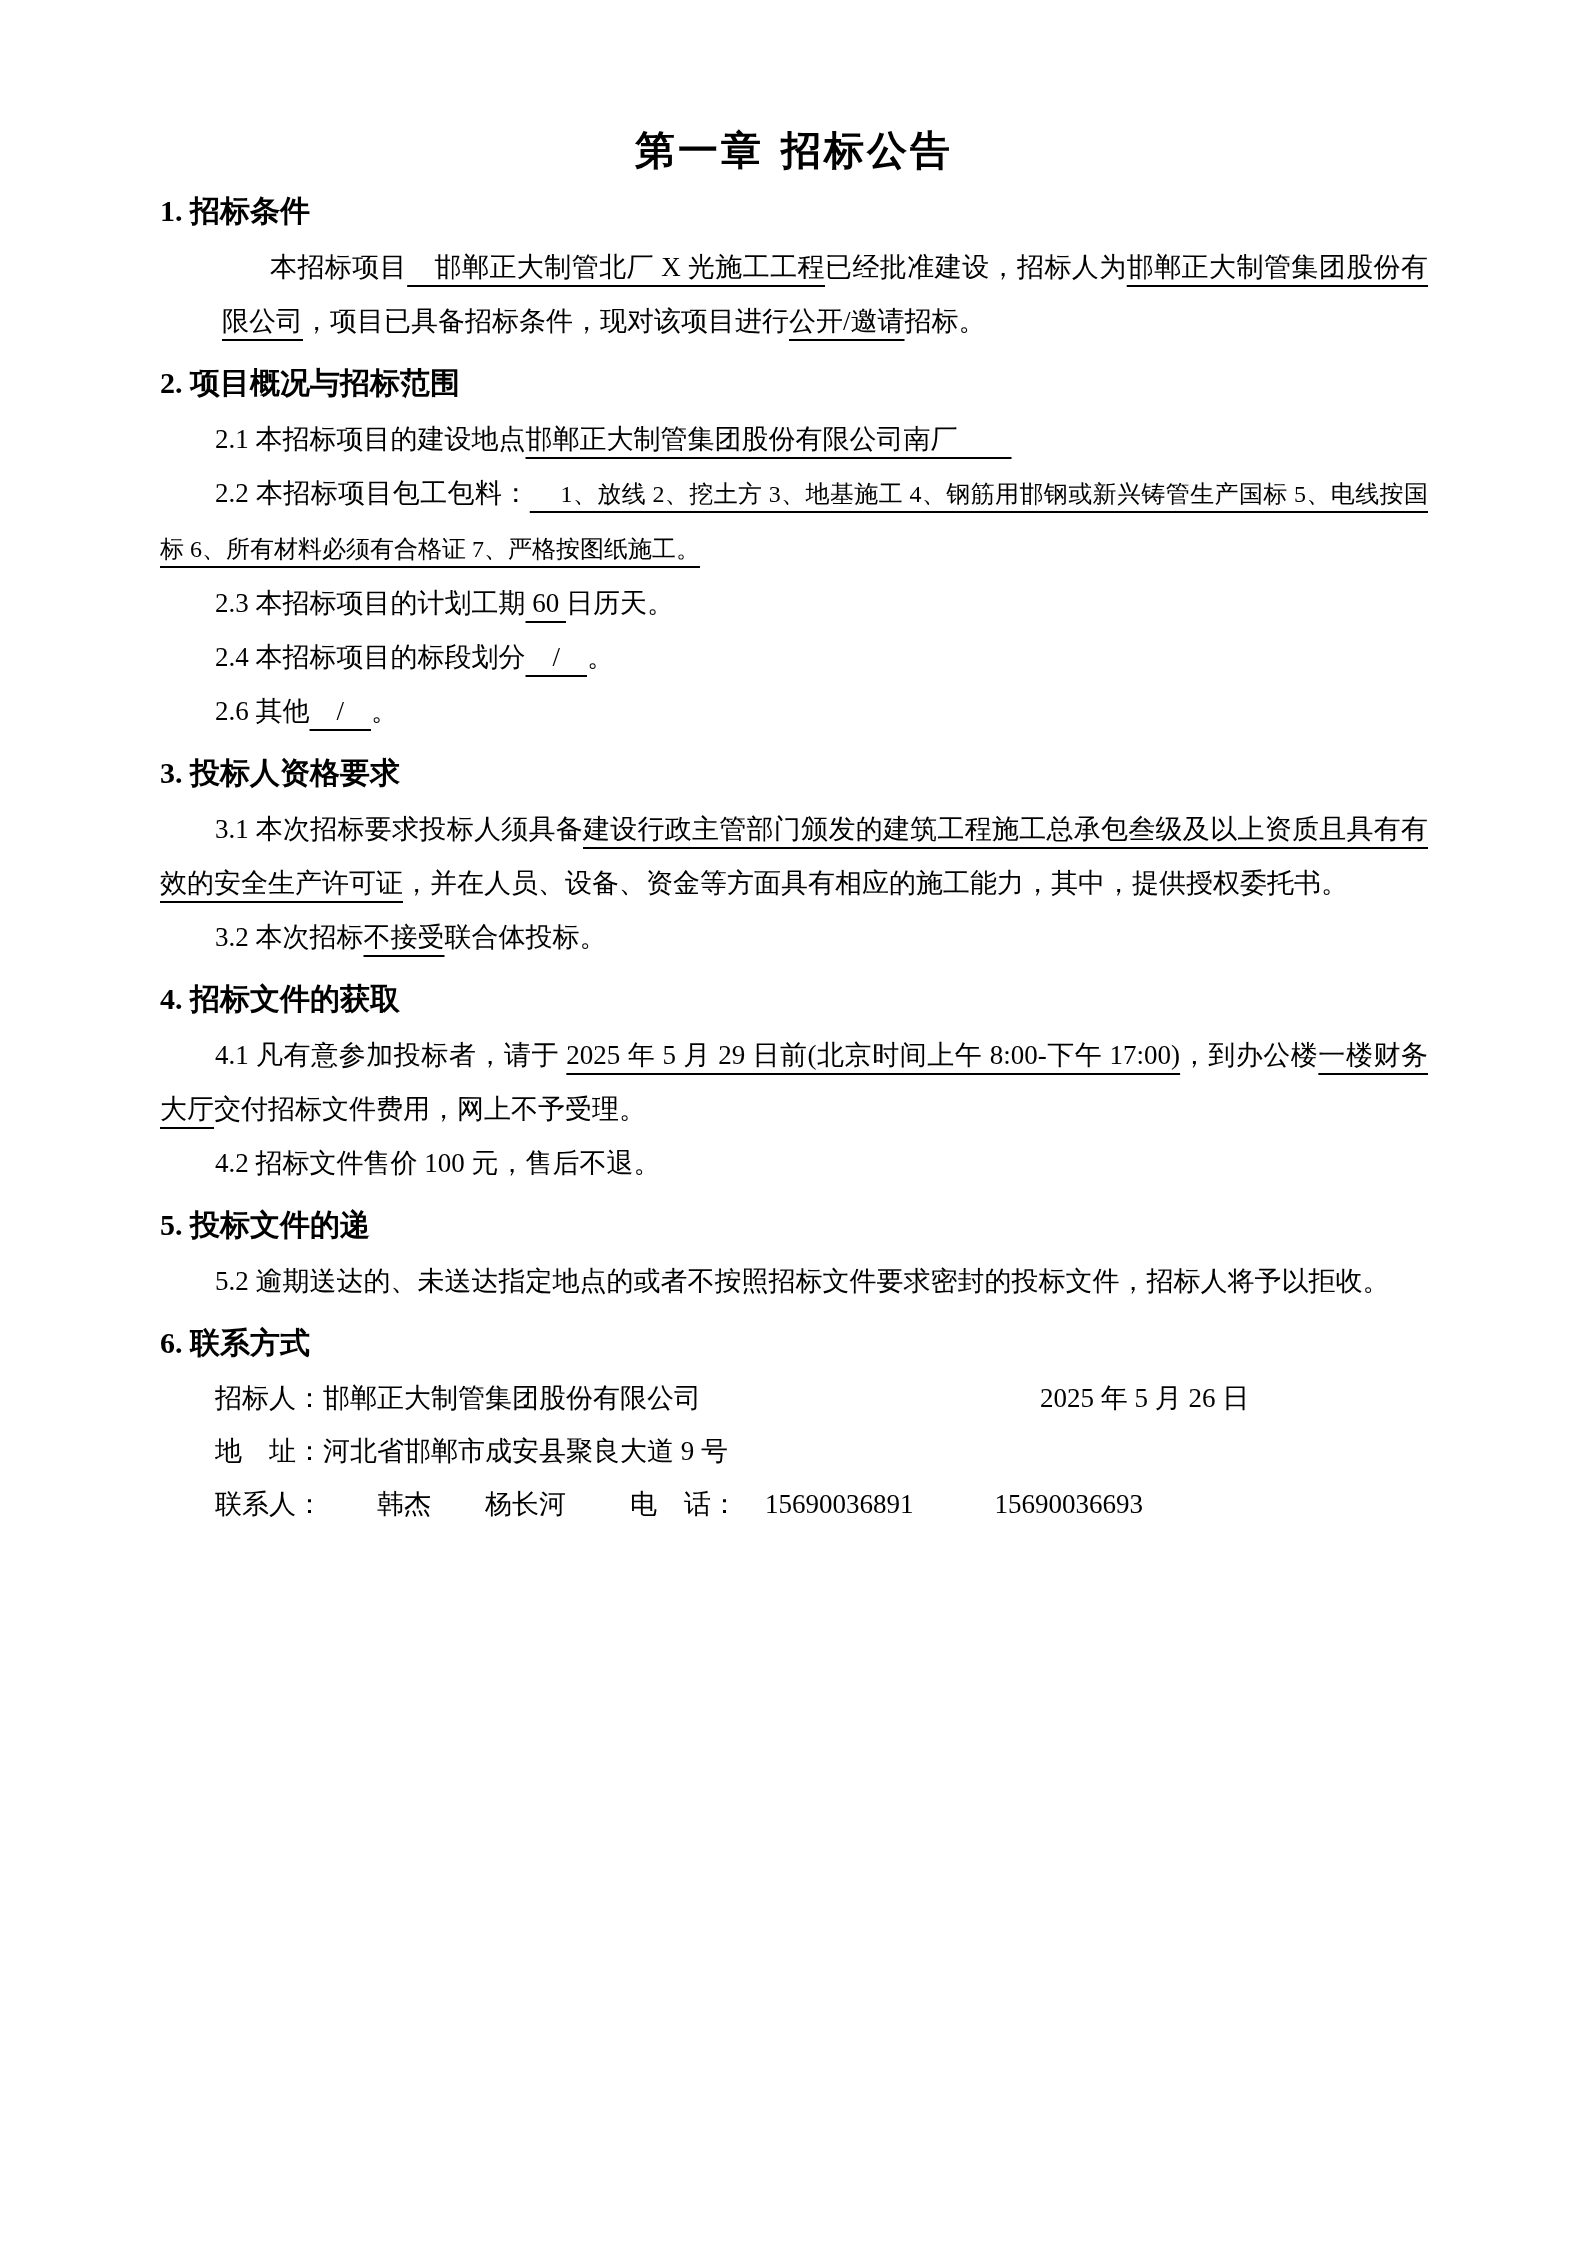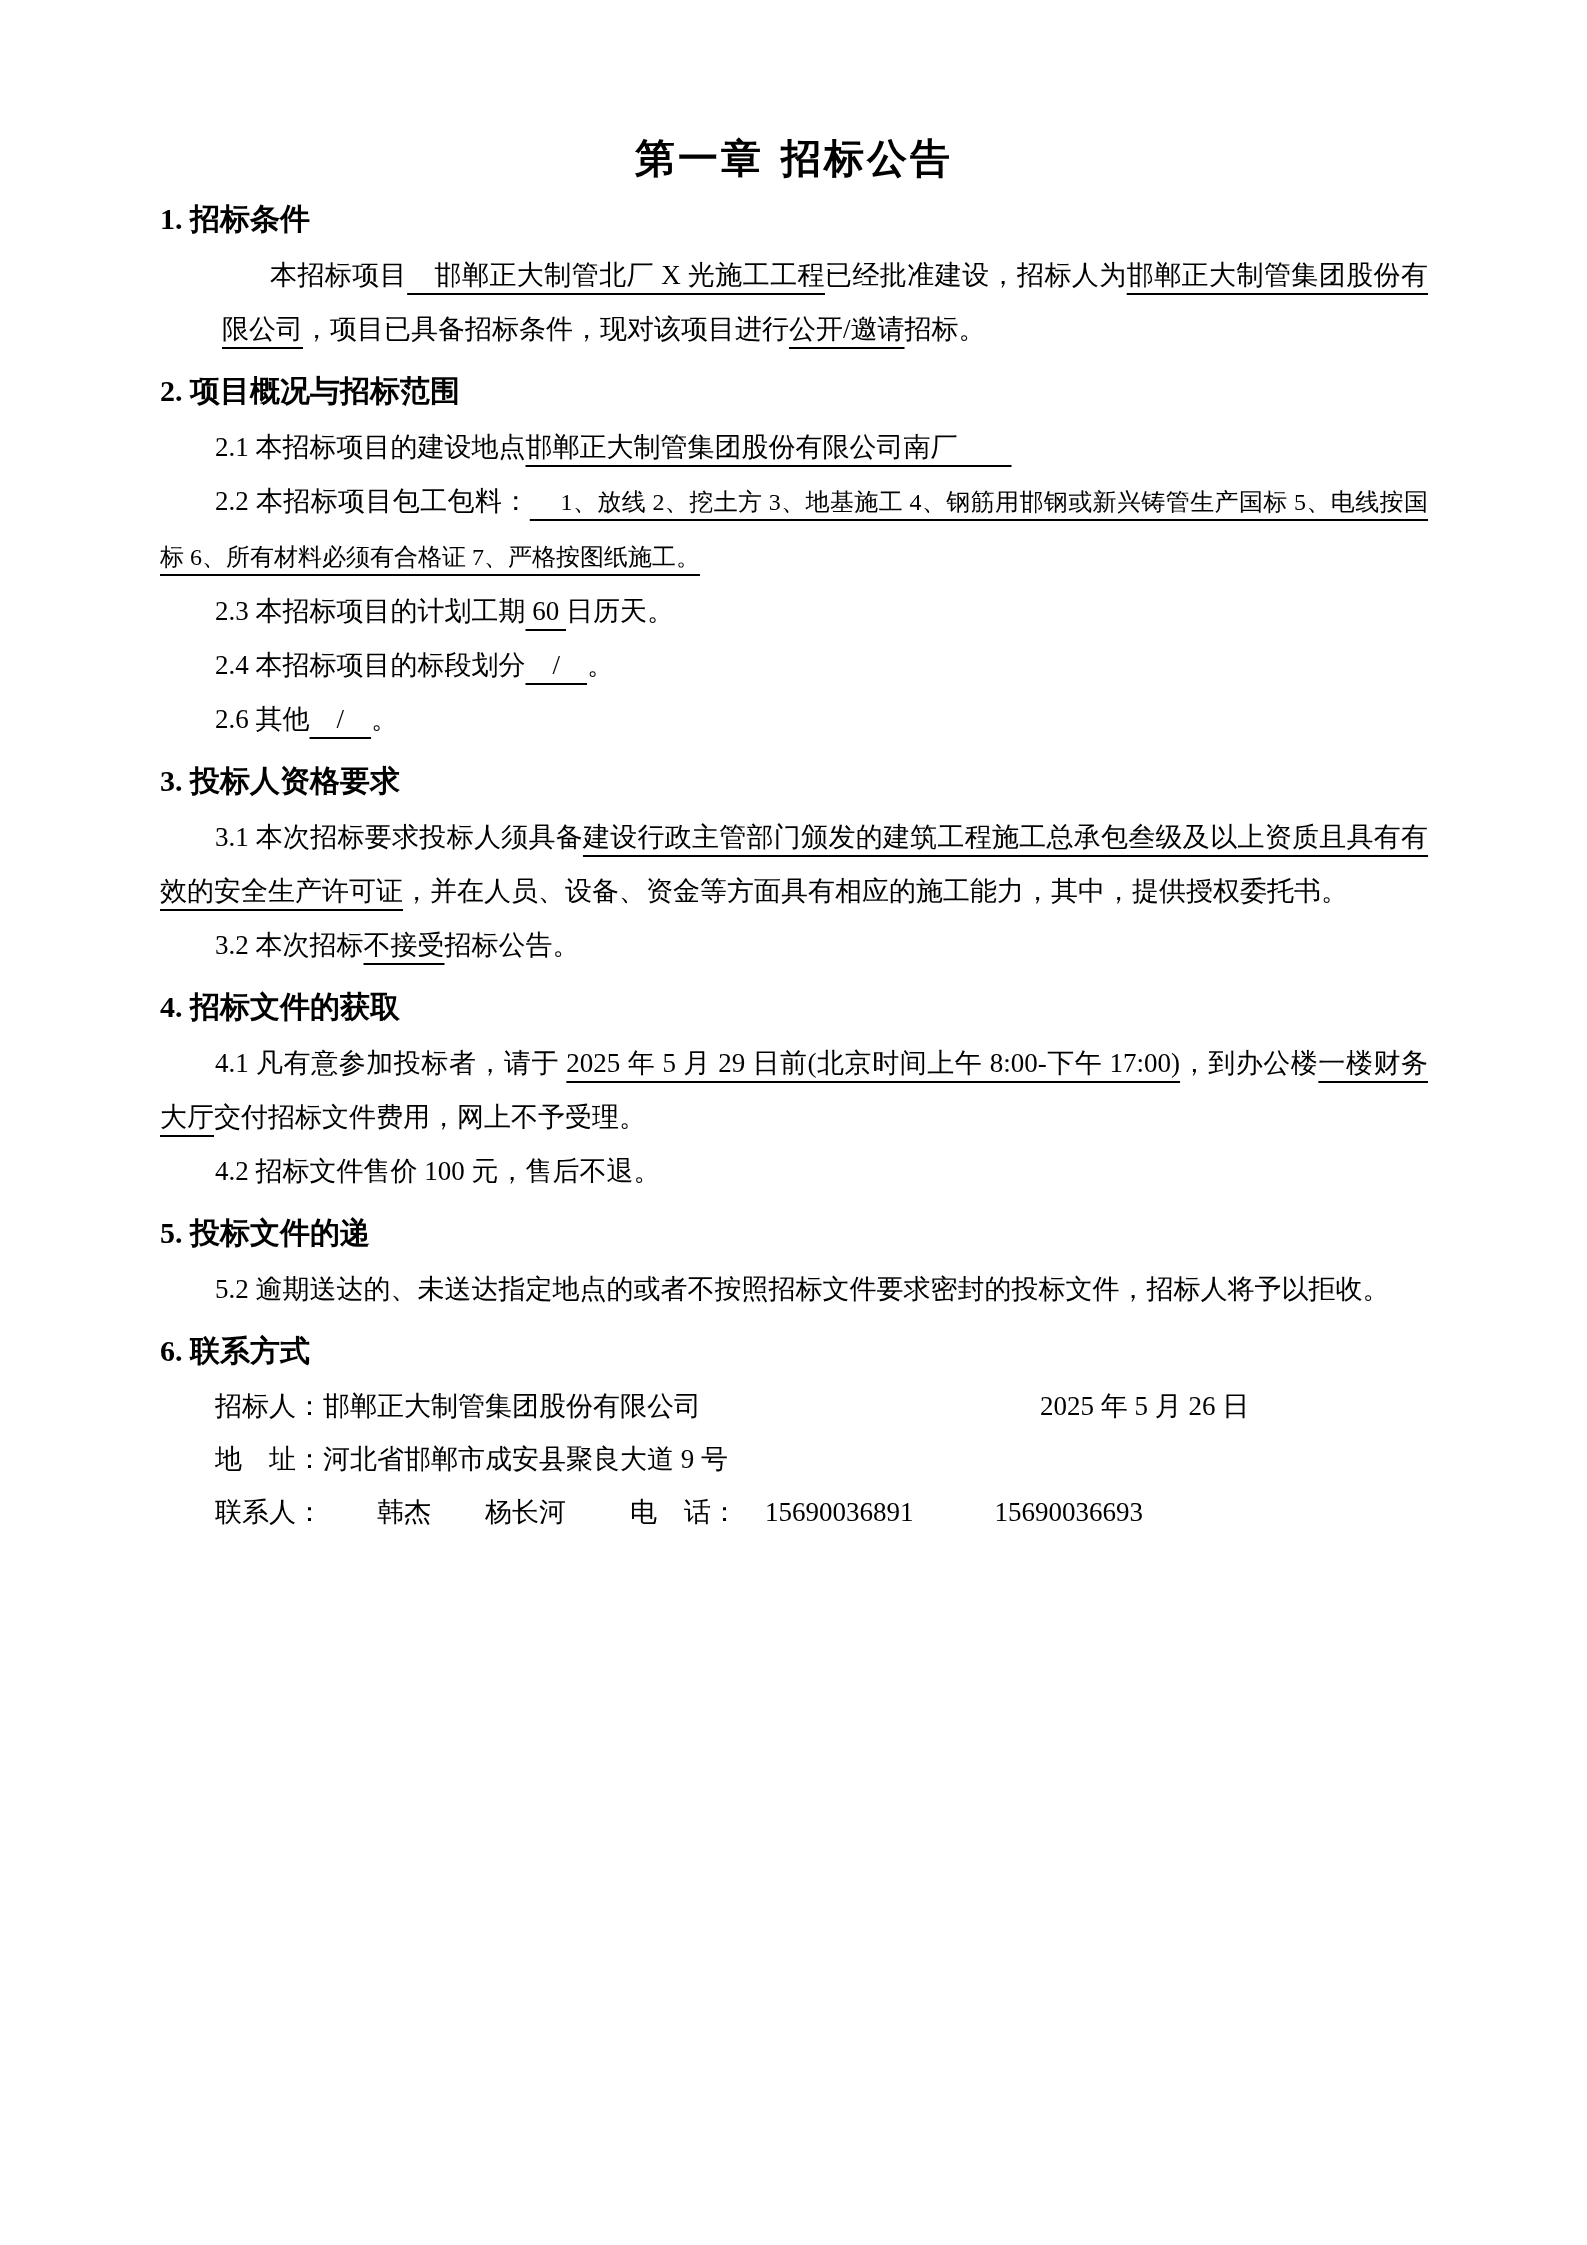--- a/index.html
+++ b/index.html
@@ -21,21 +21,21 @@
     overflow: hidden;
     background: #ffffff;
   }
   .doc-title {
     font-family: "DejaVu Sans", "Liberation Sans", sans-serif;
     font-size: 40px;
     font-weight: 700;
     line-height: 52px;
     text-align: center;
     letter-spacing: 3px;
-    margin: 16px 0 10px 0;
+    margin: 8px 0 10px 0;
   }
   h2.sec-heading {
     font-family: "Liberation Serif", "DejaVu Serif", serif;
     font-size: 30px;
     font-weight: 700;
     line-height: 46px;
     margin: 12px 0 6px 0;
   }
   .para {
     font-size: 27px;
@@ -99,21 +99,21 @@
     <p class="para item"><span>2.1 本招标项目的建设地点</span><span class="u">邯郸正大制管集团股份有限公司南厂　　</span></p>
     <p class="para item"><span>2.2 本招标项目包工包料：</span><span class="u small">　 1、放线 2、挖土方 3、地基施工 4、钢筋用邯钢或新兴铸管生产国标 5、电线按国标 6、所有材料必须有合格证 7、严格按图纸施工。</span></p>
     <p class="para item"><span>2.3 本招标项目的计划工期</span><span class="u"> 60 </span><span>日历天。</span></p>
     <p class="para item"><span>2.4 本招标项目的标段划分</span><span class="u">　/　</span><span>。</span></p>
     <p class="para item"><span>2.6 其他</span><span class="u">　/　</span><span>。</span></p>
   </section>
 
   <section>
     <h2 class="sec-heading">3. 投标人资格要求</h2>
     <p class="para item"><span>3.1 本次招标要求投标人须具备</span><span class="u">建设行政主管部门颁发的建筑工程施工总承包叁级及以上资质且具有有效的安全生产许可证</span><span>，并在人员、设备、资金等方面具有相应的施工能力，其中，提供授权委托书。</span></p>
-    <p class="para item"><span>3.2 本次招标</span><span class="u">不接受</span><span>招标公告。</span></p>
+    <p class="para item"><span>3.2 本次招标</span><span class="u">不接受</span><span>联合体投标。</span></p>
   </section>
 
   <section>
     <h2 class="sec-heading">4. 招标文件的获取</h2>
     <p class="para item"><span>4.1 凡有意参加投标者，请于 </span><span class="u">2025 年 5 月  29 日前(北京时间上午 8:00-下午 17:00)</span><span>，到办公楼</span><span class="u">一楼财务大厅</span><span>交付招标文件费用，网上不予受理。</span></p>
     <p class="para item"><span>4.2 招标文件售价 100 元，售后不退。</span></p>
   </section>
 
   <section>
     <h2 class="sec-heading">5. 投标文件的递</h2>

